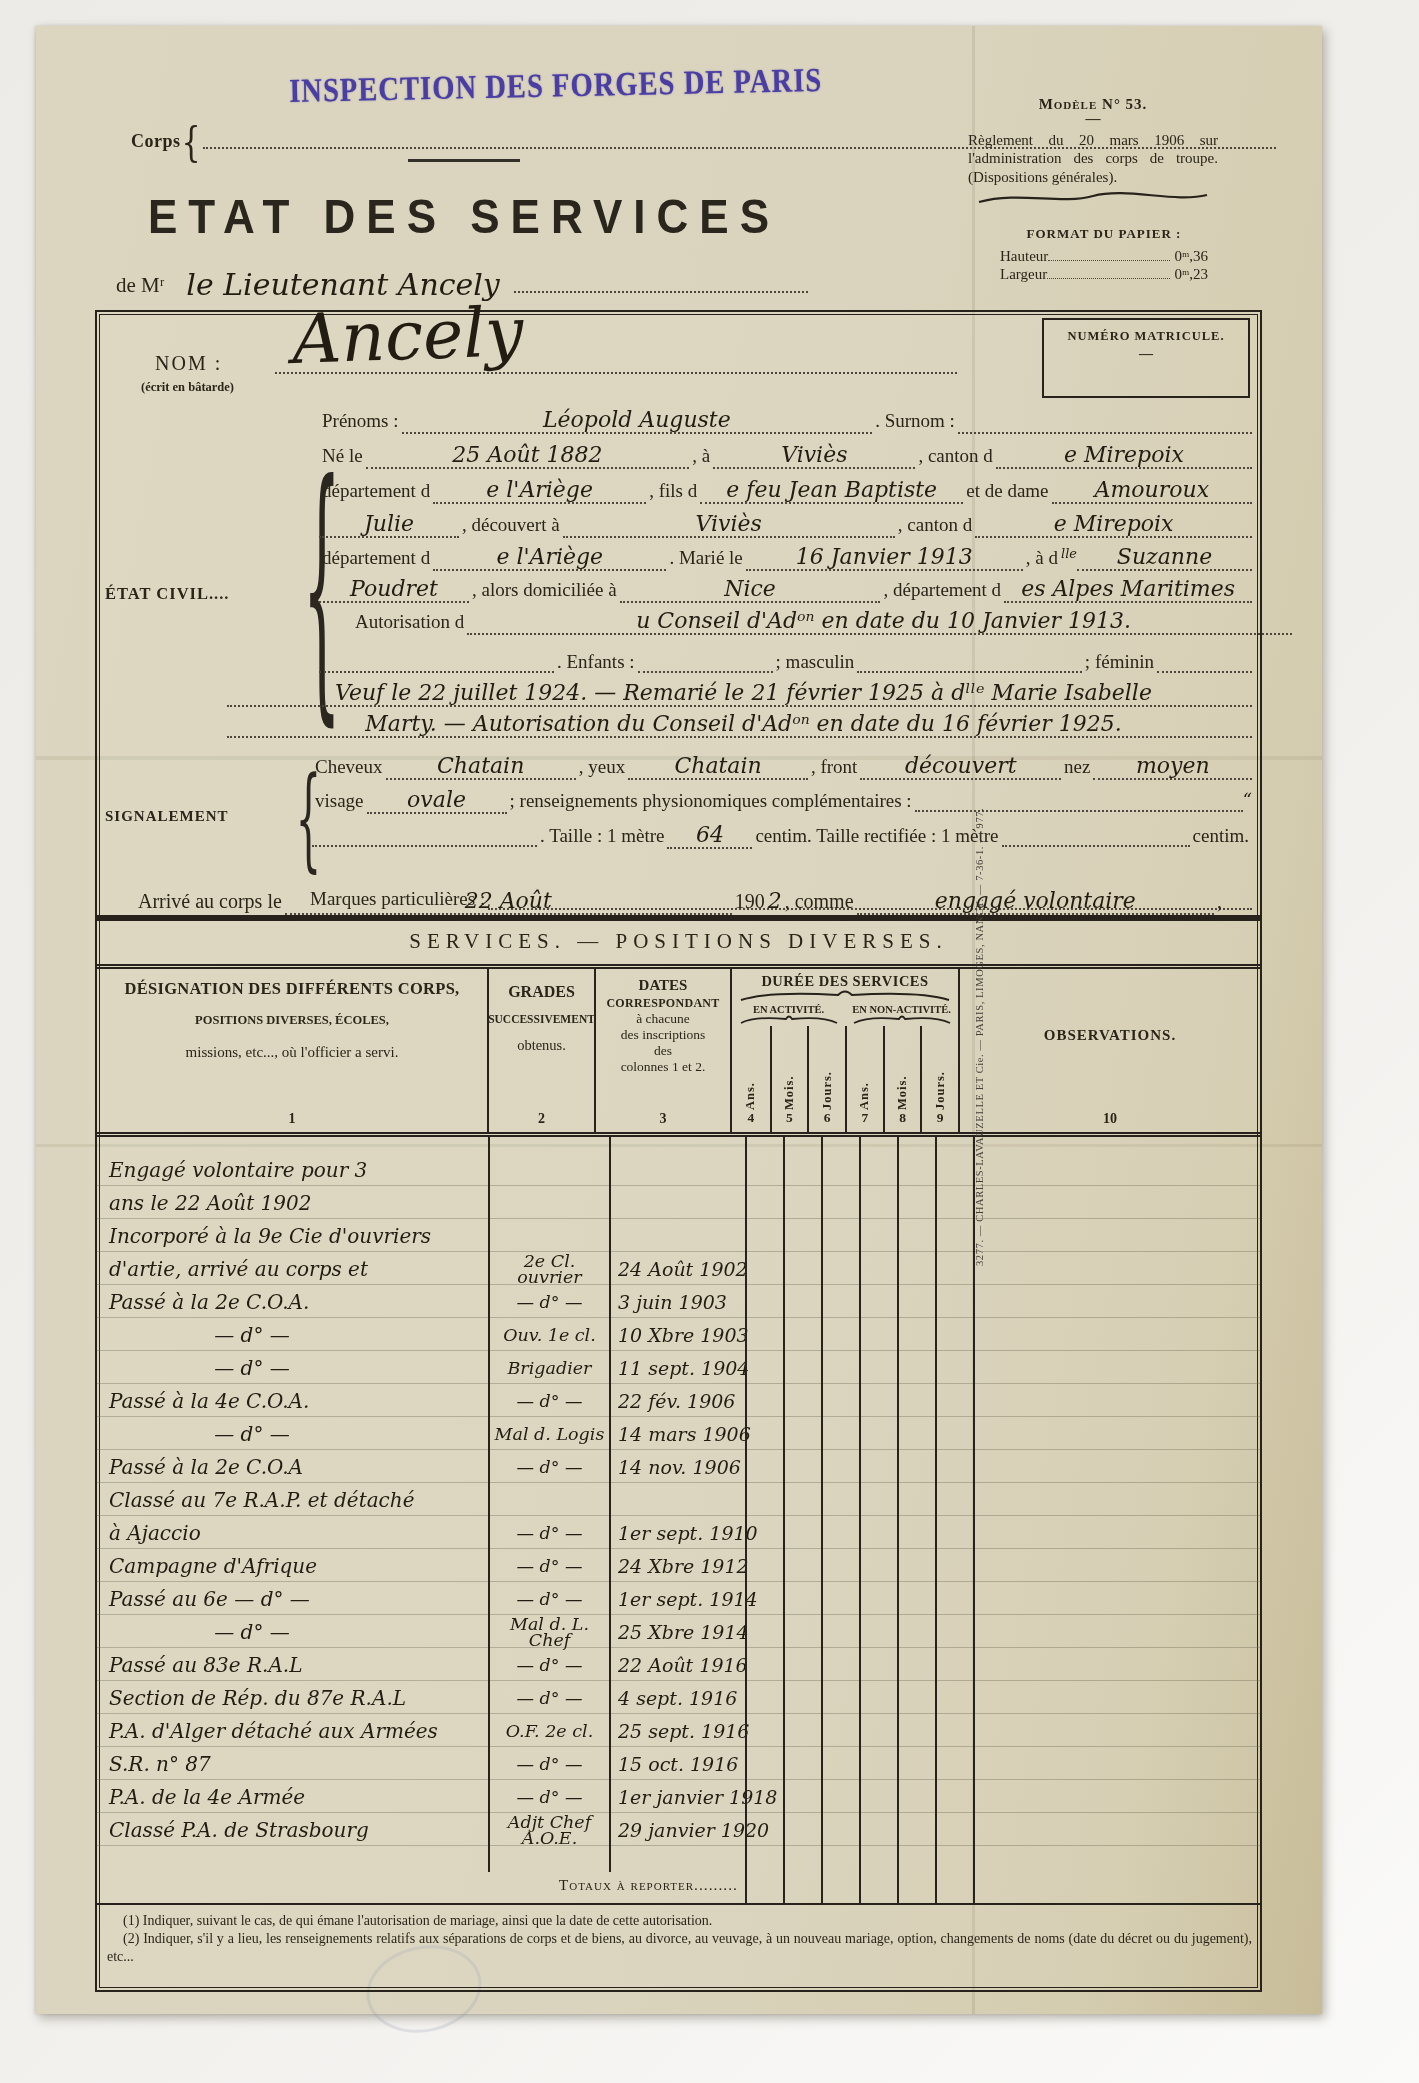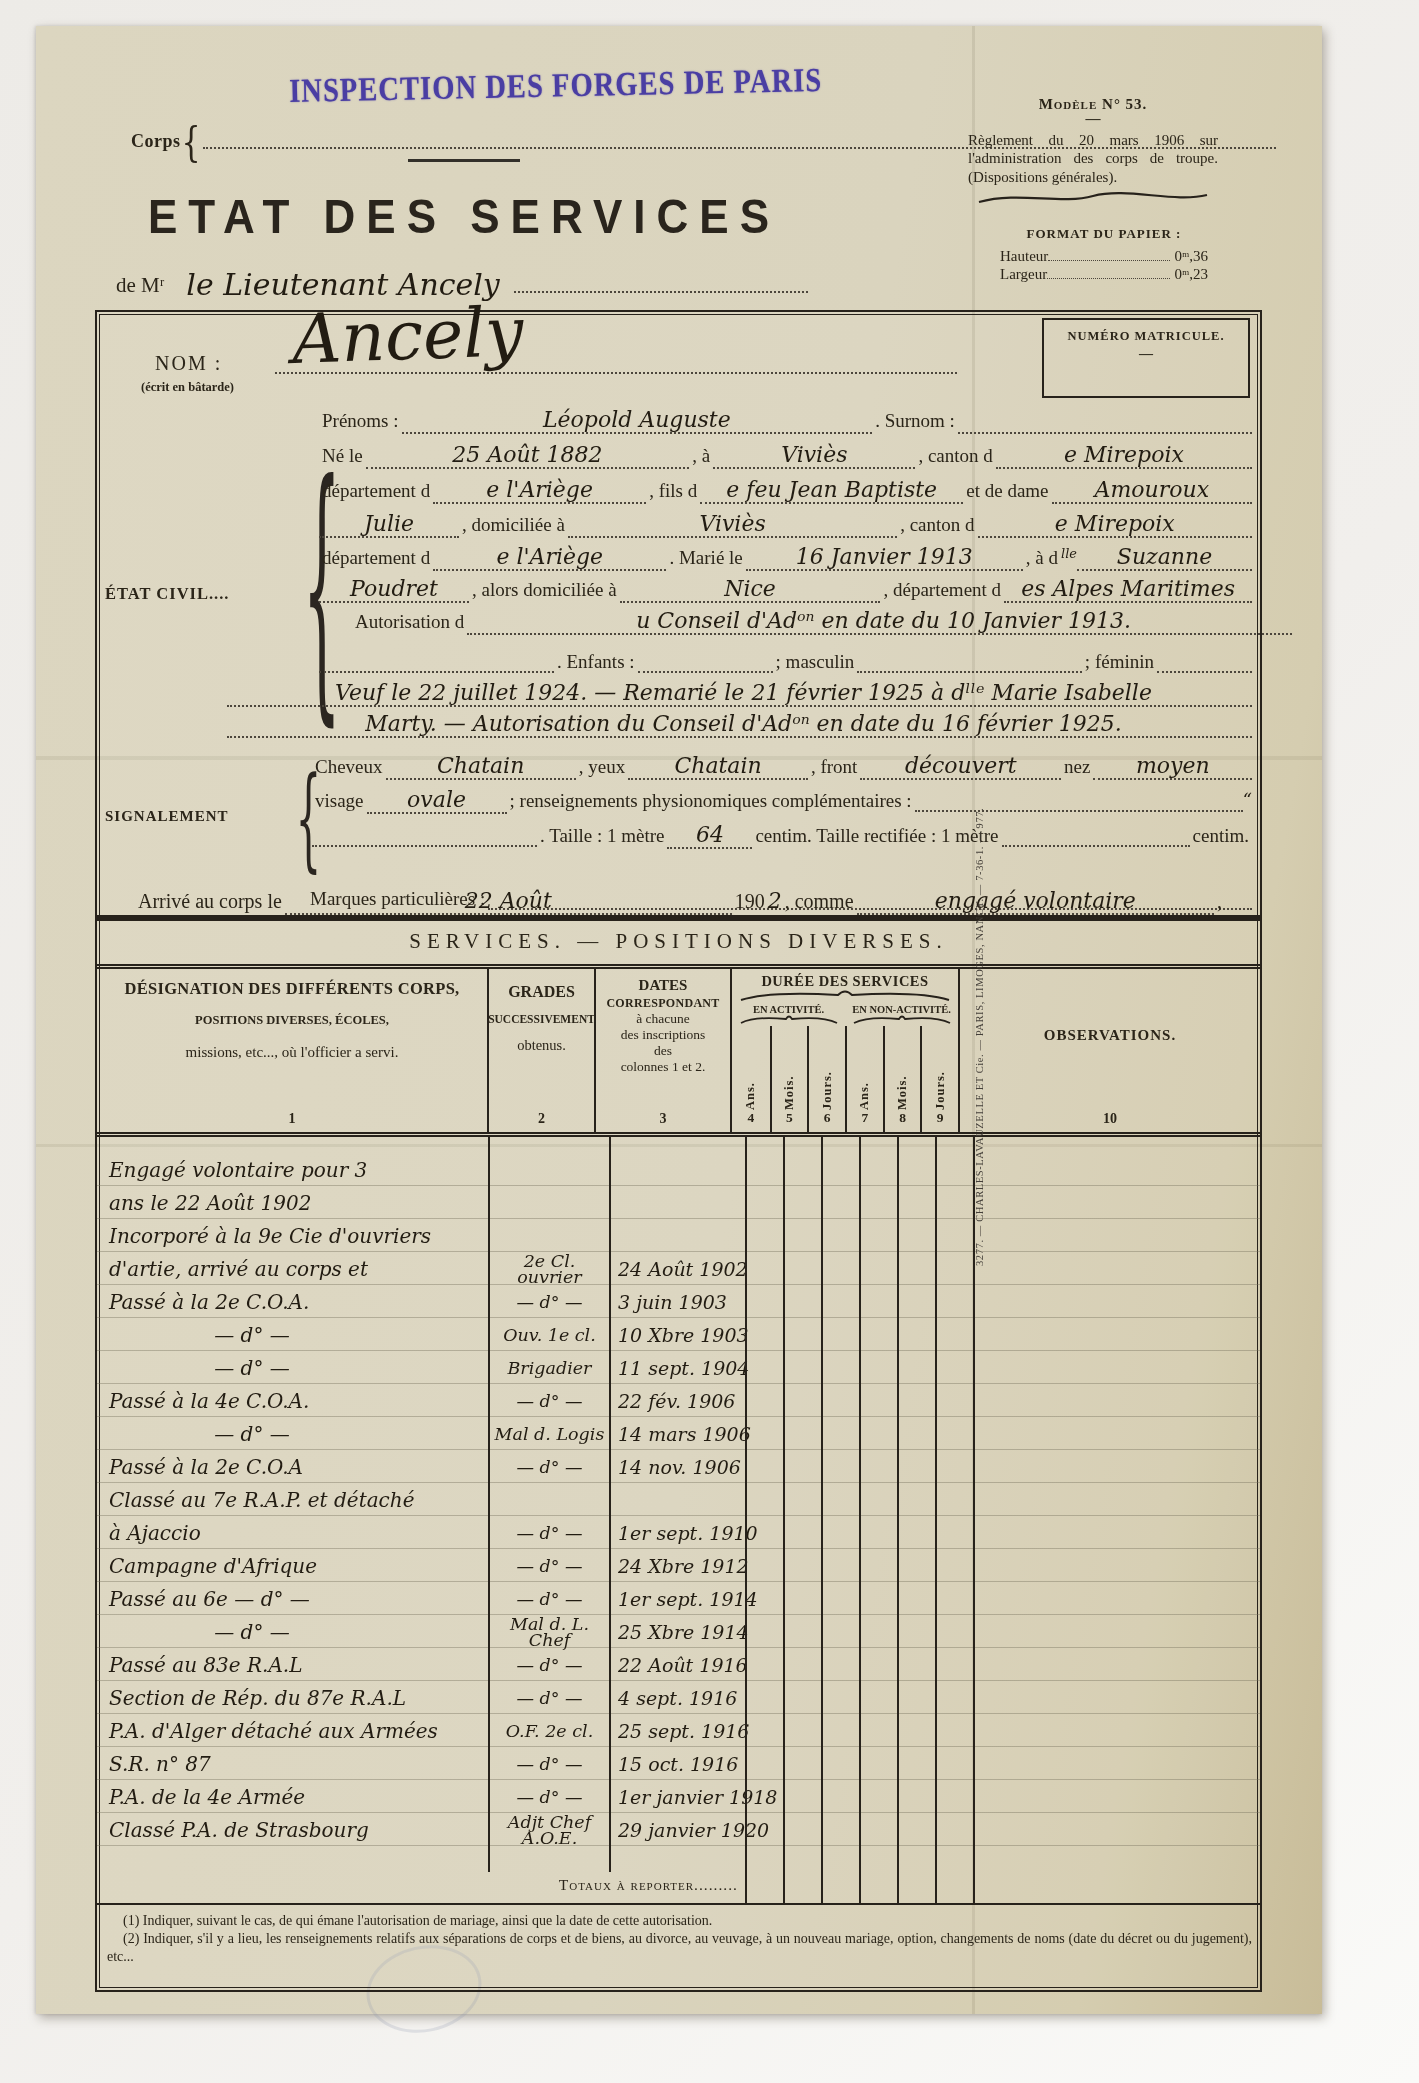--- a/index.html
+++ b/index.html
@@ -217,21 +217,21 @@
       <span class="lb">et de dame</span>
       <span class="dw" style="flex:.8;">
           <i class="hw">Amouroux</i>
         </span>
     </div>
 
     <div class="line" style="left:222px;top:196px;width:933px;">
       <span class="dw" style="width:140px;">
           <i class="hw">Julie</i>
         </span>
-      <span class="lb">, domiciliée à</span>
+      <span class="lb">, découvert à</span>
       <span class="dw" style="flex:1.2;">
           <i class="hw">Viviès</i>
         </span>
       <span class="lb">, canton d</span>
       <span class="dw" style="flex:1;">
           <i class="hw">e Mirepoix</i>
         </span>
     </div>
 
     <div class="line" style="left:222px;top:229px;width:933px;">

